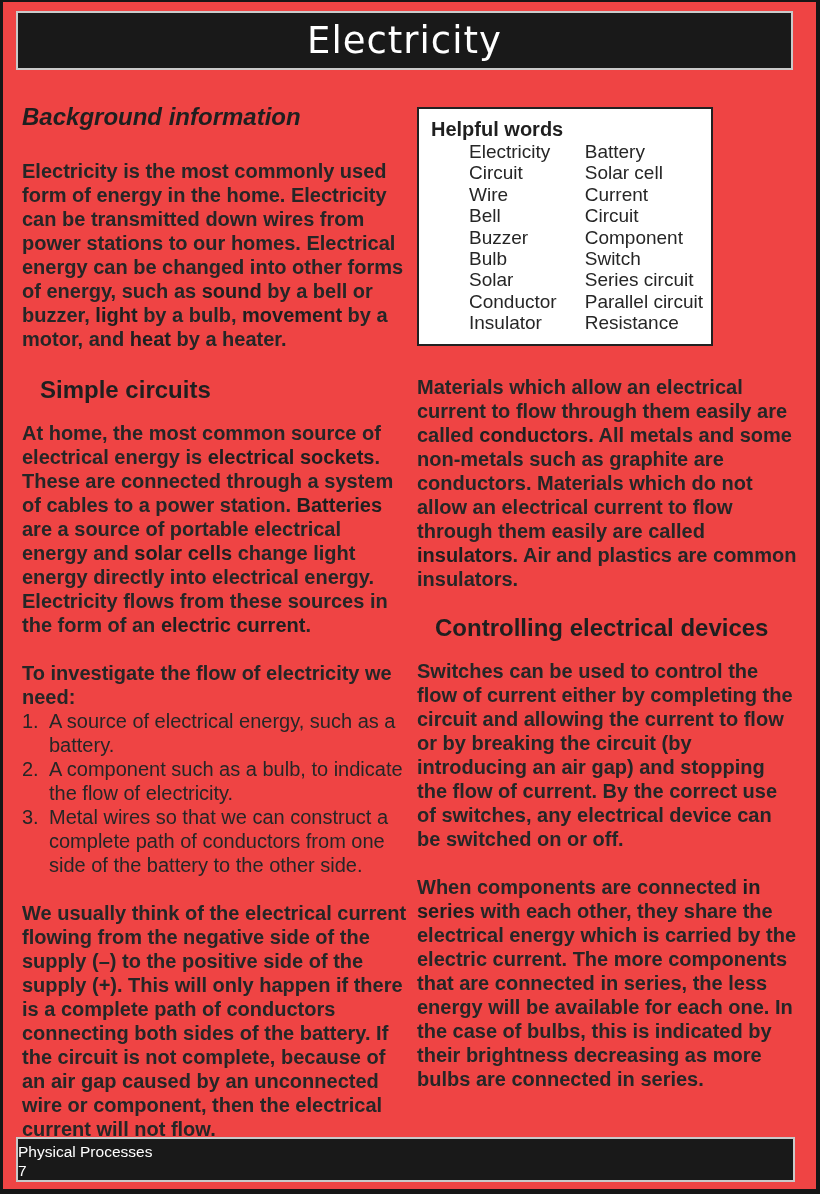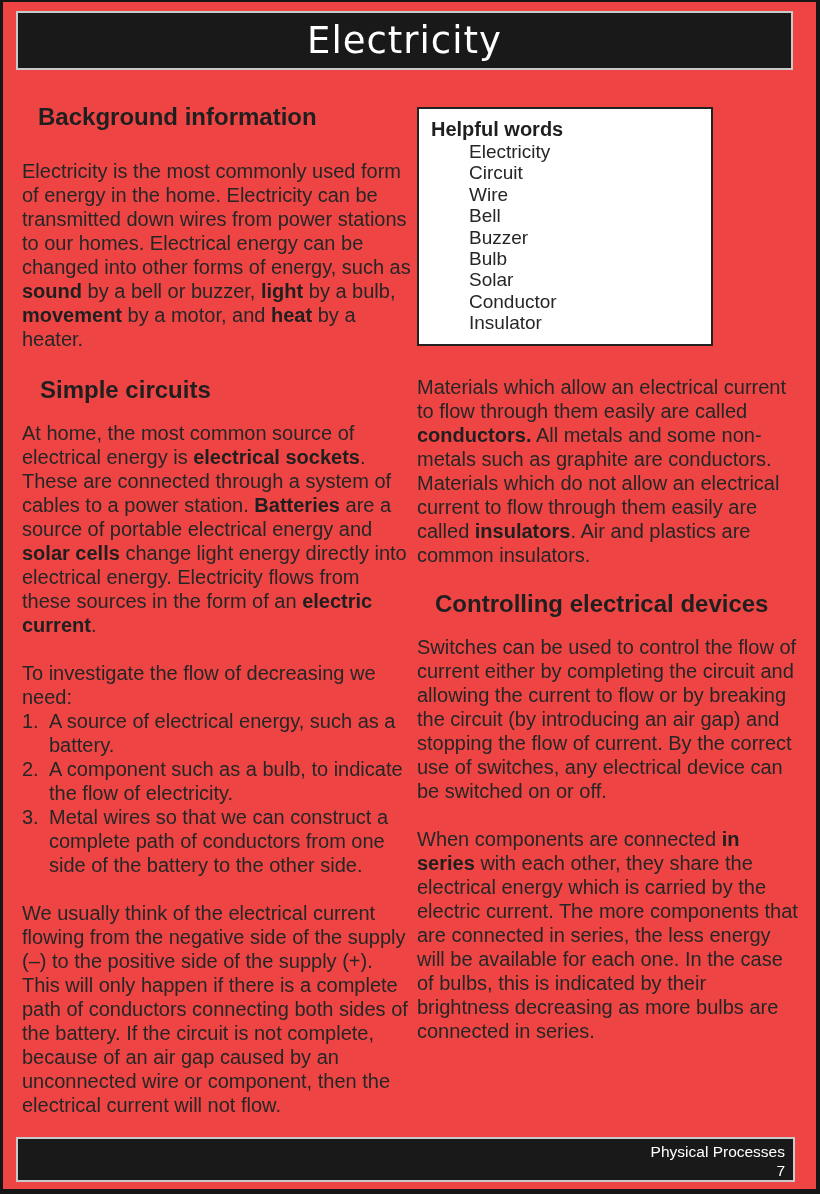--- a/index.html
+++ b/index.html
@@ -16,43 +16,43 @@
     display:flex; align-items:center; justify-content:center;
   }
   .header-title {
     color:#ffffff; font-family:"DejaVu Sans",sans-serif;
     font-size:37px; letter-spacing:1px;
   }
   .columns { position:absolute; top:95px; left:19px; width:778px; display:flex; gap:5px; }
   .col-left  { width:390px; }
   .col-right { width:383px; }
   h2,h3 { font-size:24px; font-weight:bold; color:#1f1f1f; }
-  h2 { margin:6px 0 28px 16px; line-height:28px; }
+  h2 { margin:6px 0 28px 0; line-height:28px;font-style:italic; }
   h3 { margin:18px; line-height:26px; }
-  p { font-size:20px; line-height:24px; margin:0 0 24px 0; }
+  p { font-size:20px; line-height:24px; margin:0 0 24px 0;font-weight:bold; }
   p b { color:#1f1f1f; }
   .para-bg { margin-bottom:26px; }
   .intro { margin-bottom:0; }
   .need-list { list-style:none; margin:0 0 24px 0; padding:0; font-size:20px; line-height:24px; }
   .need-list li { display:flex; }
   .need-list .num { width:27px; flex:0 0 27px; }
   .need-list .li-text { flex:1; }
   .helpful-box {
     box-sizing:border-box; width:296px; margin-top:10px; margin-bottom:29px;
     border:2px solid #222222; padding:8px 8px 10px 12px; background:#fff;
   }
   .hw-title { font-size:20px; font-weight:bold; line-height:24px; color:#1f1f1f; }
   .hw-cols { display:flex; margin-left:38px; }
   .hw-col-1 { width:148px; }
   .hw-col-2 { flex:1; }
   .hw-word { font-size:19px; line-height:21.4px; white-space:nowrap; }
   .footer-bar {
     position:absolute; top:1137px; left:15px; width:775px; height:41px;
     background:#191919; box-shadow:0 0 0 2px #c9c9c9;
-    color:#ffffff; text-align:right; box-sizing:border-box; padding:3px 8px 0 0;
+    color:#ffffff; box-sizing:border-box; padding:3px 8px 0 0;
     font-size:15.5px; line-height:19px;
   }
 </style>
 </head>
 <body>
 
 <div class="page">
 
   <div class="header-bar">
     <span class="header-title">Electricity</span>
@@ -60,21 +60,21 @@
 
   <div class="columns">
 
     <div class="col-left">
       <h2>Background information</h2>
       <p class="para-bg">Electricity is the most commonly used form of energy in the home. Electricity can be transmitted down wires from power stations to our homes. Electrical energy can be changed into other forms of energy, such as <b>sound</b> by a bell or buzzer, <b>light</b> by a bulb, <b>movement</b> by a motor, and <b>heat</b> by a heater.</p>
 
       <h3>Simple circuits</h3>
       <p>At home, the most common source of electrical energy is <b>electrical sockets</b>. These are connected through a system of cables to a power station. <b>Batteries</b> are a source of portable electrical energy and <b>solar cells</b> change light energy directly into electrical energy.  Electricity flows from these sources in the form of an <b>electric current</b>.</p>
 
-      <p class="intro">To investigate the flow of decreasing we need:</p>
+      <p class="intro">To investigate the flow of electricity we need:</p>
       <ol class="need-list">
         <li>
           <span class="num">1.</span>
           <span class="li-text">A source of electrical energy, such as a battery.</span>
         </li>
         <li>
           <span class="num">2.</span>
           <span class="li-text">A component such as a bulb, to indicate the flow of electricity.</span>
         </li>
         <li>
@@ -94,20 +94,31 @@
               <div class="hw-word">Electricity</div>
               <div class="hw-word">Circuit</div>
               <div class="hw-word">Wire</div>
               <div class="hw-word">Bell</div>
               <div class="hw-word">Buzzer</div>
               <div class="hw-word">Bulb</div>
               <div class="hw-word">Solar</div>
               <div class="hw-word">Conductor</div>
               <div class="hw-word">Insulator</div>
             </div>
+          <div class="hw-col-2">
+              <div class="hw-word">Battery</div>
+              <div class="hw-word">Solar cell</div>
+              <div class="hw-word">Current</div>
+              <div class="hw-word">Circuit</div>
+              <div class="hw-word">Component</div>
+              <div class="hw-word">Switch</div>
+              <div class="hw-word">Series circuit</div>
+              <div class="hw-word">Parallel circuit</div>
+              <div class="hw-word">Resistance</div>
+            </div>
         </div>
       </div>
 
       <p>Materials which allow an electrical current to flow through them easily are called <b>conductors.</b> All metals and some non-metals such as graphite are conductors. Materials which do not allow an electrical current to flow through them easily are called <b>insulators</b>. Air and plastics are common insulators.</p>
 
       <h3>Controlling electrical devices</h3>
       <p>Switches can be used to control the flow of current either by completing the circuit and allowing the current to flow or by breaking the circuit (by introducing an air gap) and stopping the flow of current. By the correct use of switches, any electrical device can be switched on or off.</p>
 
       <p>When components are connected <b>in series</b> with each other, they share the electrical energy which is carried by the electric current. The more components that are connected in series, the less energy will be available for each one. In the case of bulbs, this is indicated by their brightness decreasing as more bulbs are connected in series.</p>
     </div>

